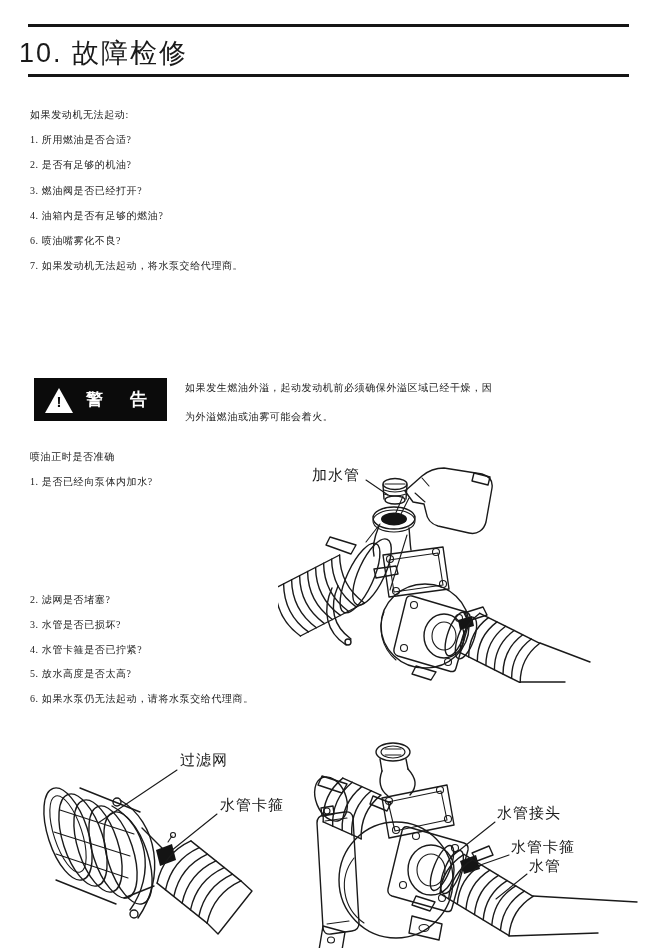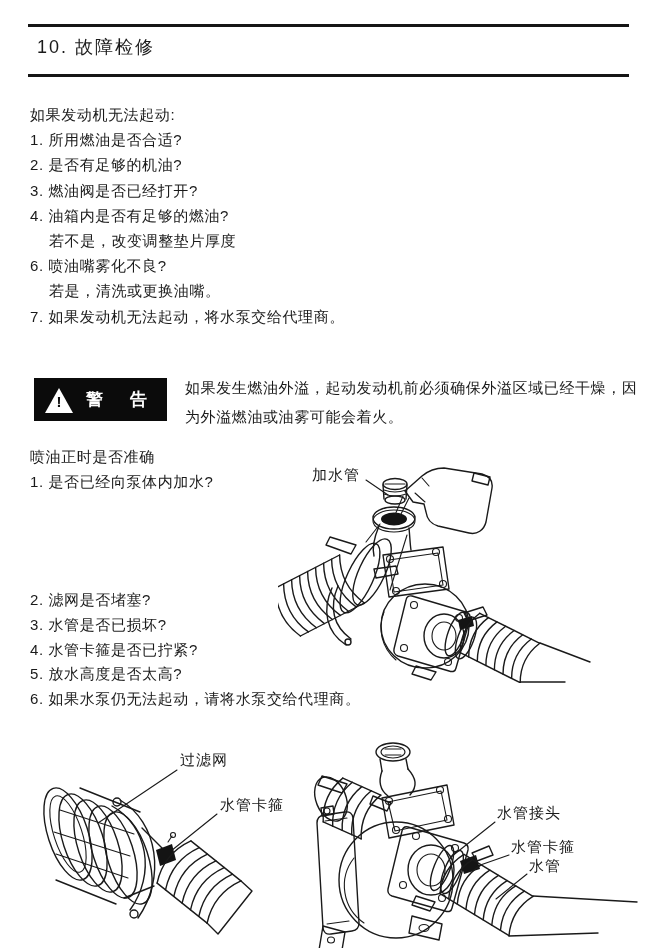--- a/index.html
+++ b/index.html
@@ -4,23 +4,23 @@
 <style>
   html,body{margin:0;padding:0;}
   body{
     width:655px;height:948px;position:relative;overflow:hidden;
     background:#ffffff;color:#1a1a1a;
     font-family:"Liberation Sans","DejaVu Sans",sans-serif;
   }
   .rule{position:absolute;left:28px;width:601px;height:2.5px;background:#151515;}
   #rule-top{top:24px;}
   #rule-bottom{top:74px;}
-  #page-title{position:absolute;left:37px;top:35px;font-size:18px;letter-spacing:2px;white-space:nowrap;}
+  #page-title{position:absolute;left:19px;top:35px;font-size:27px;letter-spacing:2px;white-space:nowrap;}
   .tblock{position:absolute;left:30px;}
-  .textline{font-size:15px;letter-spacing:0.6px;white-space:nowrap;}
+  .textline{font-size:10px;letter-spacing:0.6px;white-space:nowrap;font-family:Liberation Serif, serif;}
   #engine-block{top:102px;line-height:25.2px;}
   .indent{padding-left:19px;}
   
   #warning-box{
     position:absolute;left:34px;top:378px;width:133px;height:43px;
     background:#0b0b0b;display:flex;align-items:center;
   }
   #warn-tri-wrap{position:relative;width:28px;height:26px;margin-left:11px;}
   #warn-tri{position:absolute;left:0;top:1px;width:0;height:0;
     border-left:14px solid transparent;border-right:14px solid transparent;
@@ -50,23 +50,21 @@
 <div class="rule" id="rule-top"></div>
 <div id="page-title">10. 故障检修</div>
 <div class="rule" id="rule-bottom"></div>
 
 <div class="tblock" id="engine-block">
   <div class="textline">如果发动机无法起动:</div>
   <div class="textline">1. 所用燃油是否合适?</div>
   <div class="textline">2. 是否有足够的机油?</div>
   <div class="textline">3. 燃油阀是否已经打开?</div>
   <div class="textline">4. 油箱内是否有足够的燃油?</div>
-  <div class="textline indent">若不是，改变调整垫片厚度</div>
   <div class="textline">6. 喷油嘴雾化不良?</div>
-  <div class="textline indent">若是，清洗或更换油嘴。</div>
   <div class="textline">7. 如果发动机无法起动，将水泵交给代理商。</div>
 </div>
 
 <div id="warning-box">
   <div id="warn-tri-wrap">
     <div id="warn-tri"></div>
     <div id="warn-mark">!</div>
   </div>
   <span class="warn-char" id="warn-char-1">警</span>
   <span class="warn-char" id="warn-char-2">告</span>

